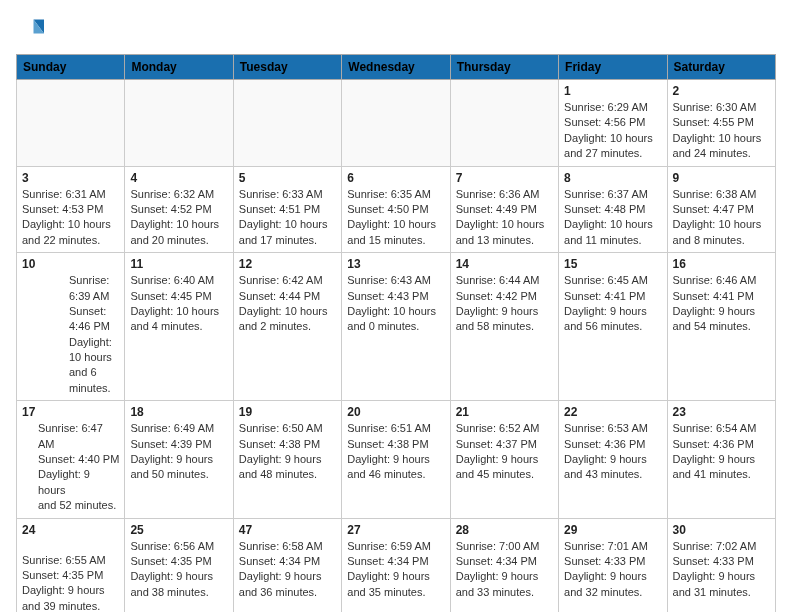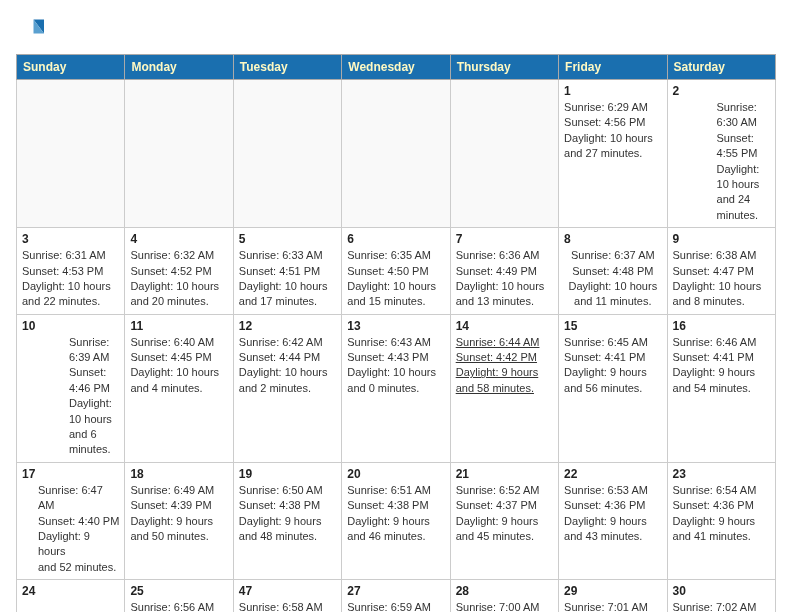--- a/index.html
+++ b/index.html
@@ -45,21 +45,21 @@
     .subtitle {
       font-size: 14px;
       color: #444;
     }
     .calendar {
       width: 100%;
       border-collapse: collapse;
     }
     .calendar th {
       background-color: #1a6faf;
-      color: #fef9c3;
+      color: #000000;
       text-align: left;
       padding: 5px 6px;
       font-size: 12px;
       font-weight: bold;
       border: 1px solid #aaa;
     }
     .calendar td {
       vertical-align: top;
       border: 1px solid #ccc;
       padding: 4px 5px;
@@ -132,21 +132,21 @@
         <td class="empty"></td>
         <td>
           <span class="day-number">1</span>
           <div class="day-info" style="white-space: pre-line;">Sunrise: 6:29 AM
 Sunset: 4:56 PM
 Daylight: 10 hours
 and 27 minutes.</div>
         </td>
         <td>
           <span class="day-number">2</span>
-          <div class="day-info" style="white-space: pre-line; margin-left: 44px;">Sunrise: 6:30 AM
+          <div class="day-info" style="white-space: pre-line;">Sunrise: 6:30 AM
 Sunset: 4:55 PM
 Daylight: 10 hours
 and 24 minutes.</div>
         </td>
       </tr>
       <tr class="row-alt">
         <td>
           <span class="day-number">3</span>
           <div class="day-info" style="white-space: pre-line;">Sunrise: 6:31 AM
 Sunset: 4:53 PM
@@ -176,21 +176,21 @@
         </td>
         <td>
           <span class="day-number">7</span>
           <div class="day-info" style="white-space: pre-line;">Sunrise: 6:36 AM
 Sunset: 4:49 PM
 Daylight: 10 hours
 and 13 minutes.</div>
         </td>
         <td>
           <span class="day-number">8</span>
-          <div class="day-info" style="white-space: pre-line; text-align: center;">Sunrise: 6:37 AM
+          <div class="day-info" style="white-space: pre-line;">Sunrise: 6:37 AM
 Sunset: 4:48 PM
 Daylight: 10 hours
 and 11 minutes.</div>
         </td>
         <td>
           <span class="day-number">9</span>
           <div class="day-info" style="white-space: pre-line;">Sunrise: 6:38 AM
 Sunset: 4:47 PM
 Daylight: 10 hours
 and 8 minutes.</div>
@@ -220,21 +220,21 @@
         </td>
         <td>
           <span class="day-number">13</span>
           <div class="day-info" style="white-space: pre-line;">Sunrise: 6:43 AM
 Sunset: 4:43 PM
 Daylight: 10 hours
 and 0 minutes.</div>
         </td>
         <td>
           <span class="day-number">14</span>
-          <div class="day-info" style="white-space: pre-line; text-decoration: underline;">Sunrise: 6:44 AM
+          <div class="day-info" style="white-space: pre-line;">Sunrise: 6:44 AM
 Sunset: 4:42 PM
 Daylight: 9 hours
 and 58 minutes.</div>
         </td>
         <td>
           <span class="day-number">15</span>
           <div class="day-info" style="white-space: pre-line;">Sunrise: 6:45 AM
 Sunset: 4:41 PM
 Daylight: 9 hours
 and 56 minutes.</div>

